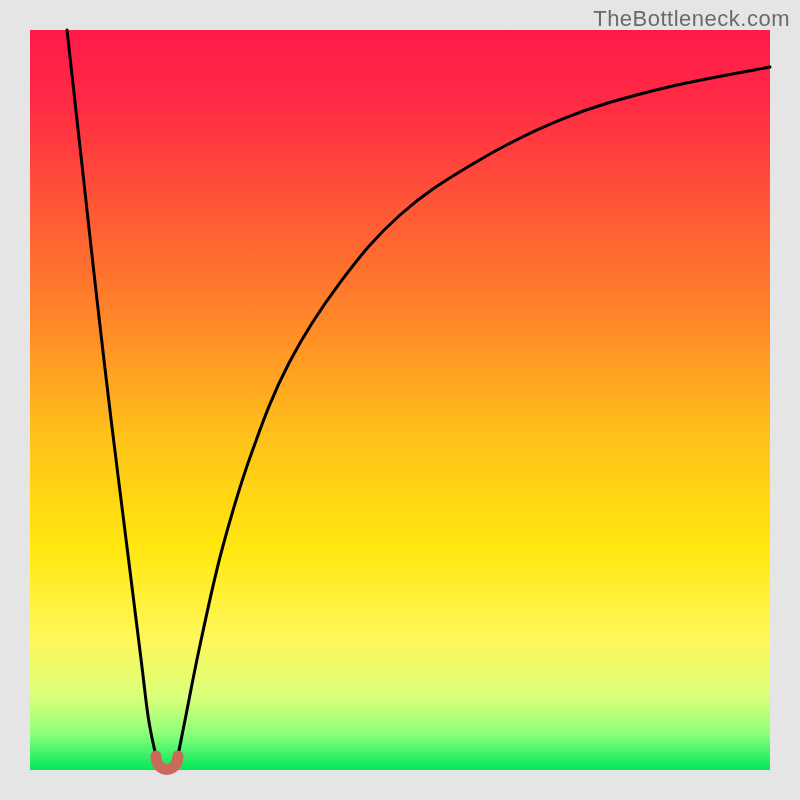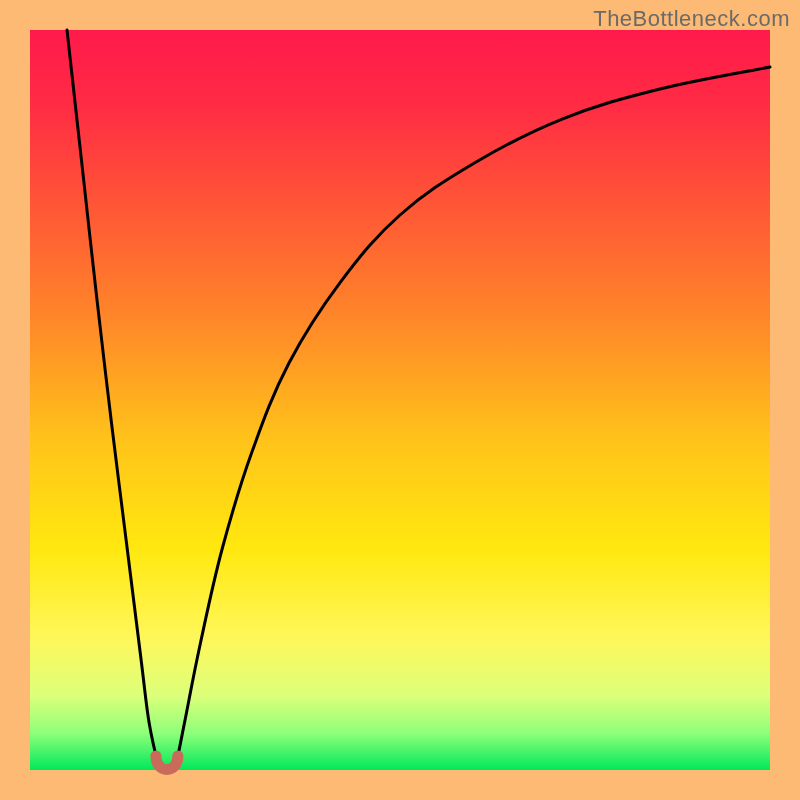--- a/index.html
+++ b/index.html
@@ -8,21 +8,21 @@
     width: 800px;
     height: 800px;
     overflow: hidden;
     background: #000;
     font-family: Arial, Helvetica, sans-serif;
   }
   .frame {
     position: relative;
     width: 800px;
     height: 800px;
-    background: #fdba74;
+    background: #e5e5e5;
   }
   .watermark {
     position: absolute;
     top: 6px;
     right: 10px;
     color: #6a6a6a;
     font-size: 22px;
     font-weight: 500;
     letter-spacing: 0.5px;
     z-index: 10;

